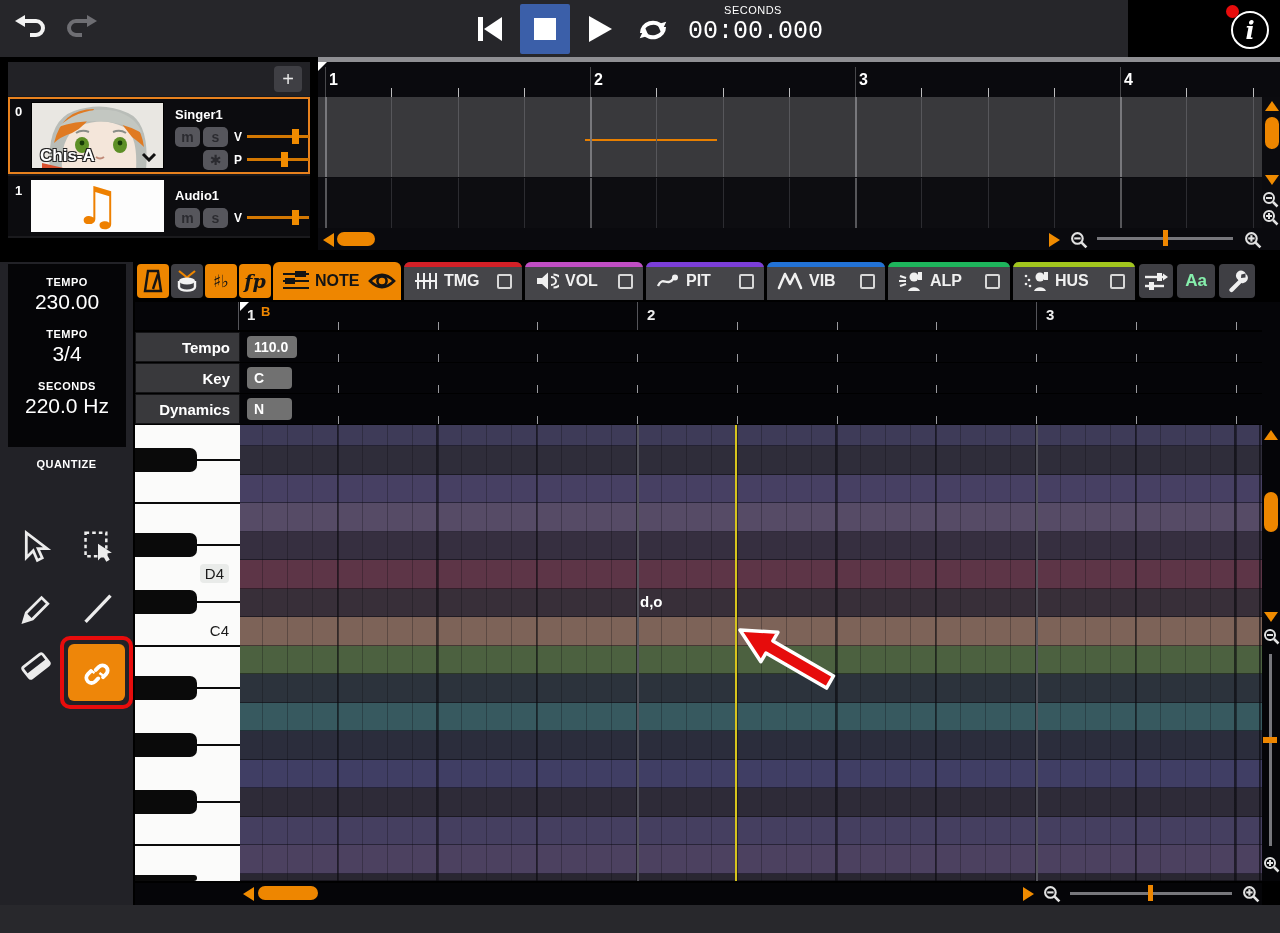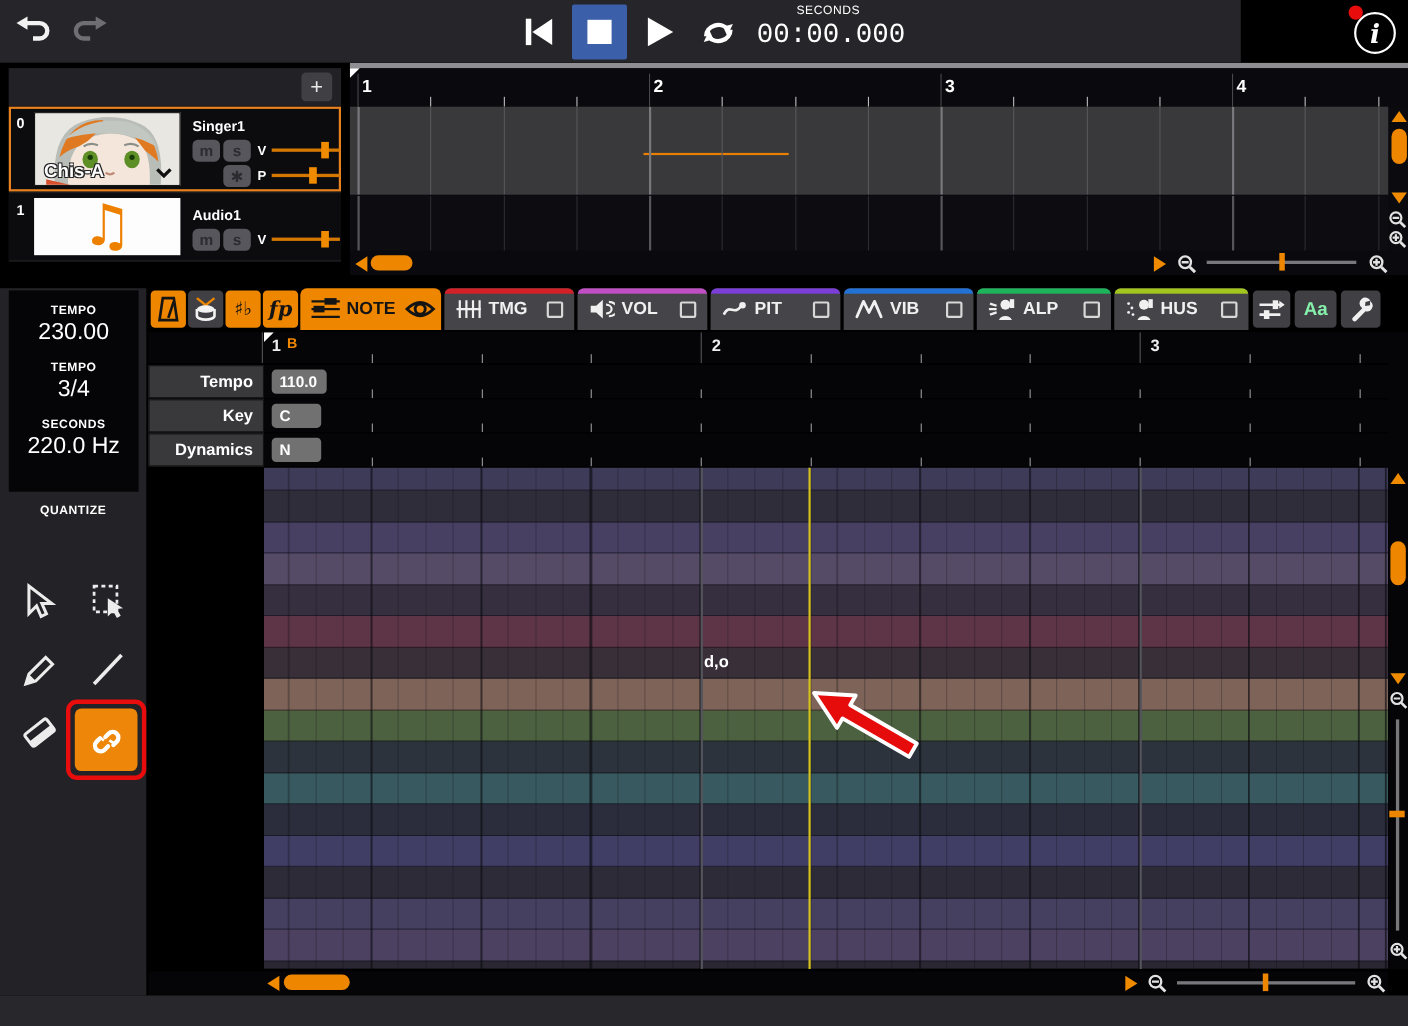--- a/index.html
+++ b/index.html
@@ -586,20 +586,43 @@
         <div class="beattick" style="left: 496.75px;"></div>
         <div class="beattick" style="left: 596.5px;"></div>
         <div class="beattick" style="left: 696.25px;"></div>
         <div class="beattick" style="left: 796px;"></div>
         <div class="beattick" style="left: 895.75px;"></div>
         <div class="beattick" style="left: 995.5px;"></div>
       </div>
   </div>
 
   <div class="pianoroll">
+    <div class="keys">
+
+      <div class="bkey" style="top:23px;height:24px;"></div>
+      <div class="bkey" style="top:108px;height:24px;"></div>
+      <div class="bkey" style="top:165px;height:24px;"></div>
+      <div class="bkey" style="top:251px;height:24px;"></div>
+      <div class="bkey" style="top:308px;height:24px;"></div>
+      <div class="bkey" style="top:365px;height:24px;"></div>
+      <div class="bkey" style="top:450px;height:6px;"></div>
+
+      <div class="kline" style="left:60px;top:34px;width:45px;"></div>
+      <div class="kline" style="left:0;top:77px;width:105px;"></div>
+      <div class="kline" style="left:60px;top:119px;width:45px;"></div>
+      <div class="kline" style="left:60px;top:176px;width:45px;"></div>
+      <div class="kline" style="left:0;top:220px;width:105px;"></div>
+      <div class="kline" style="left:60px;top:262px;width:45px;"></div>
+      <div class="kline" style="left:60px;top:319px;width:45px;"></div>
+      <div class="kline" style="left:60px;top:376px;width:45px;"></div>
+      <div class="kline" style="left:0;top:419px;width:105px;"></div>
+
+      <div class="klabel" style="right:11px;top:139px;background:#e9ebe9;border-radius:4px;padding:1px 5px;">D4</div>
+      <div class="klabel" style="right:11px;top:197px;">C4</div>
+    </div>
 
     <div class="grid">
       <div id="gridRows">
           <div class="prowr" style="height: 21px; background: rgb(62, 59, 88); border-bottom: 1px solid rgba(5, 5, 8, 0.45);"></div>
           <div class="prowr" style="height: 28.5px; background: rgb(47, 45, 58); border-bottom: 1px solid rgba(5, 5, 8, 0.45);"></div>
           <div class="prowr" style="height: 28.5px; background: rgb(71, 64, 99); border-bottom: 1px solid rgba(5, 5, 8, 0.45);"></div>
           <div class="prowr" style="height: 28.5px; background: rgb(86, 75, 102); border-bottom: 1px solid rgba(5, 5, 8, 0.45);"></div>
           <div class="prowr" style="height: 28.5px; background: rgb(54, 47, 64); border-bottom: 1px solid rgba(5, 5, 8, 0.45);"></div>
           <div class="prowr" style="height: 28.5px; background: rgb(93, 53, 71); border-bottom: 1px solid rgba(5, 5, 8, 0.45);"></div>
           <div class="prowr" style="height: 28.5px; background: rgb(56, 47, 57); border-bottom: 1px solid rgba(5, 5, 8, 0.45);"></div>

